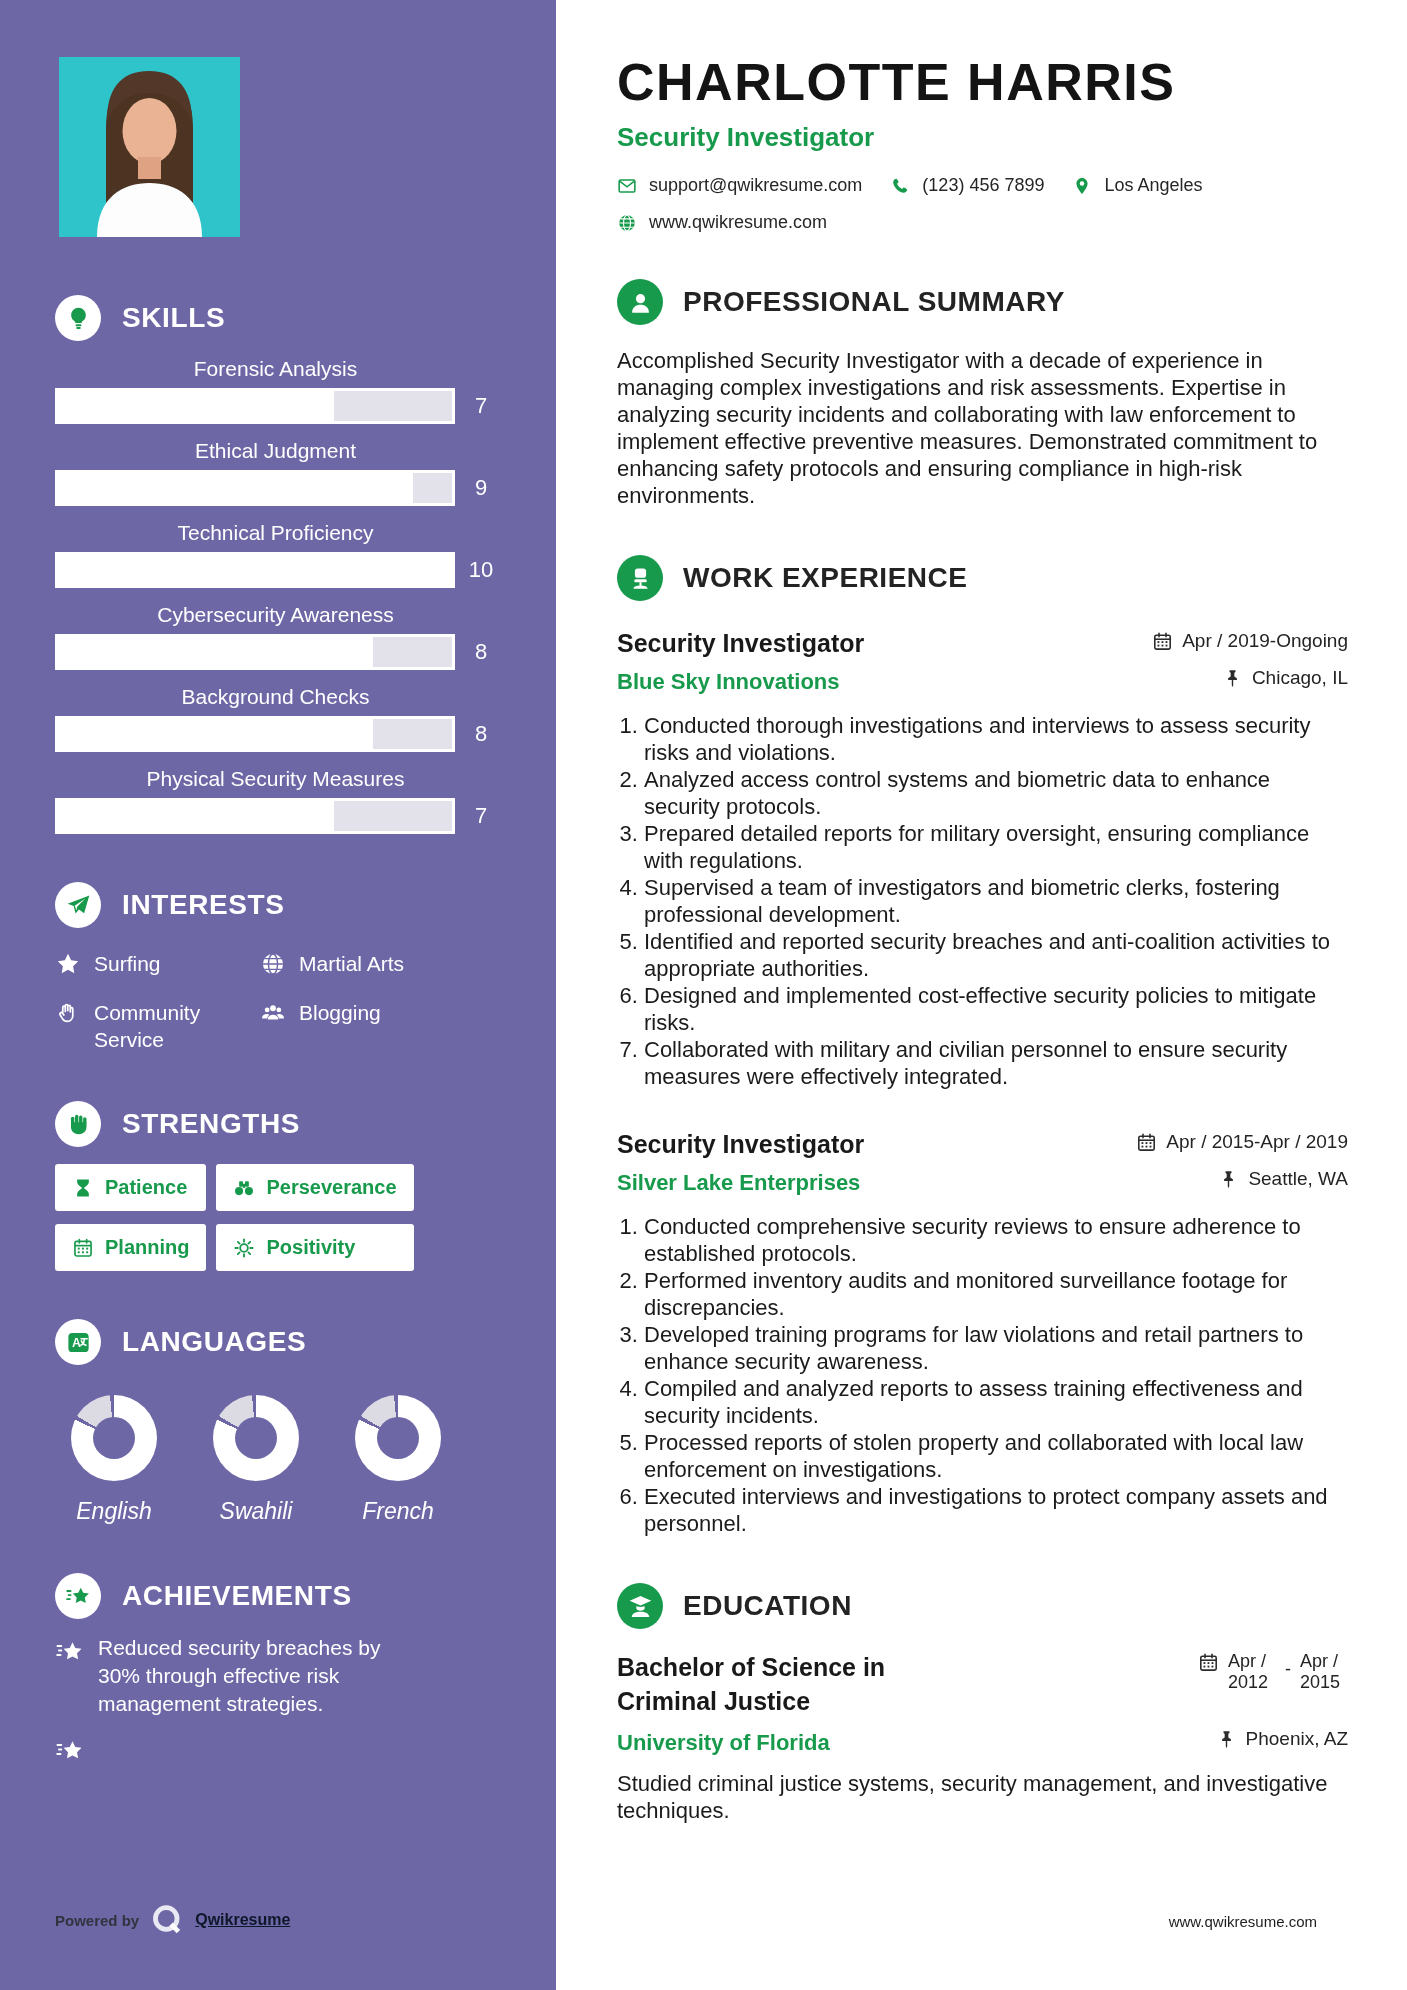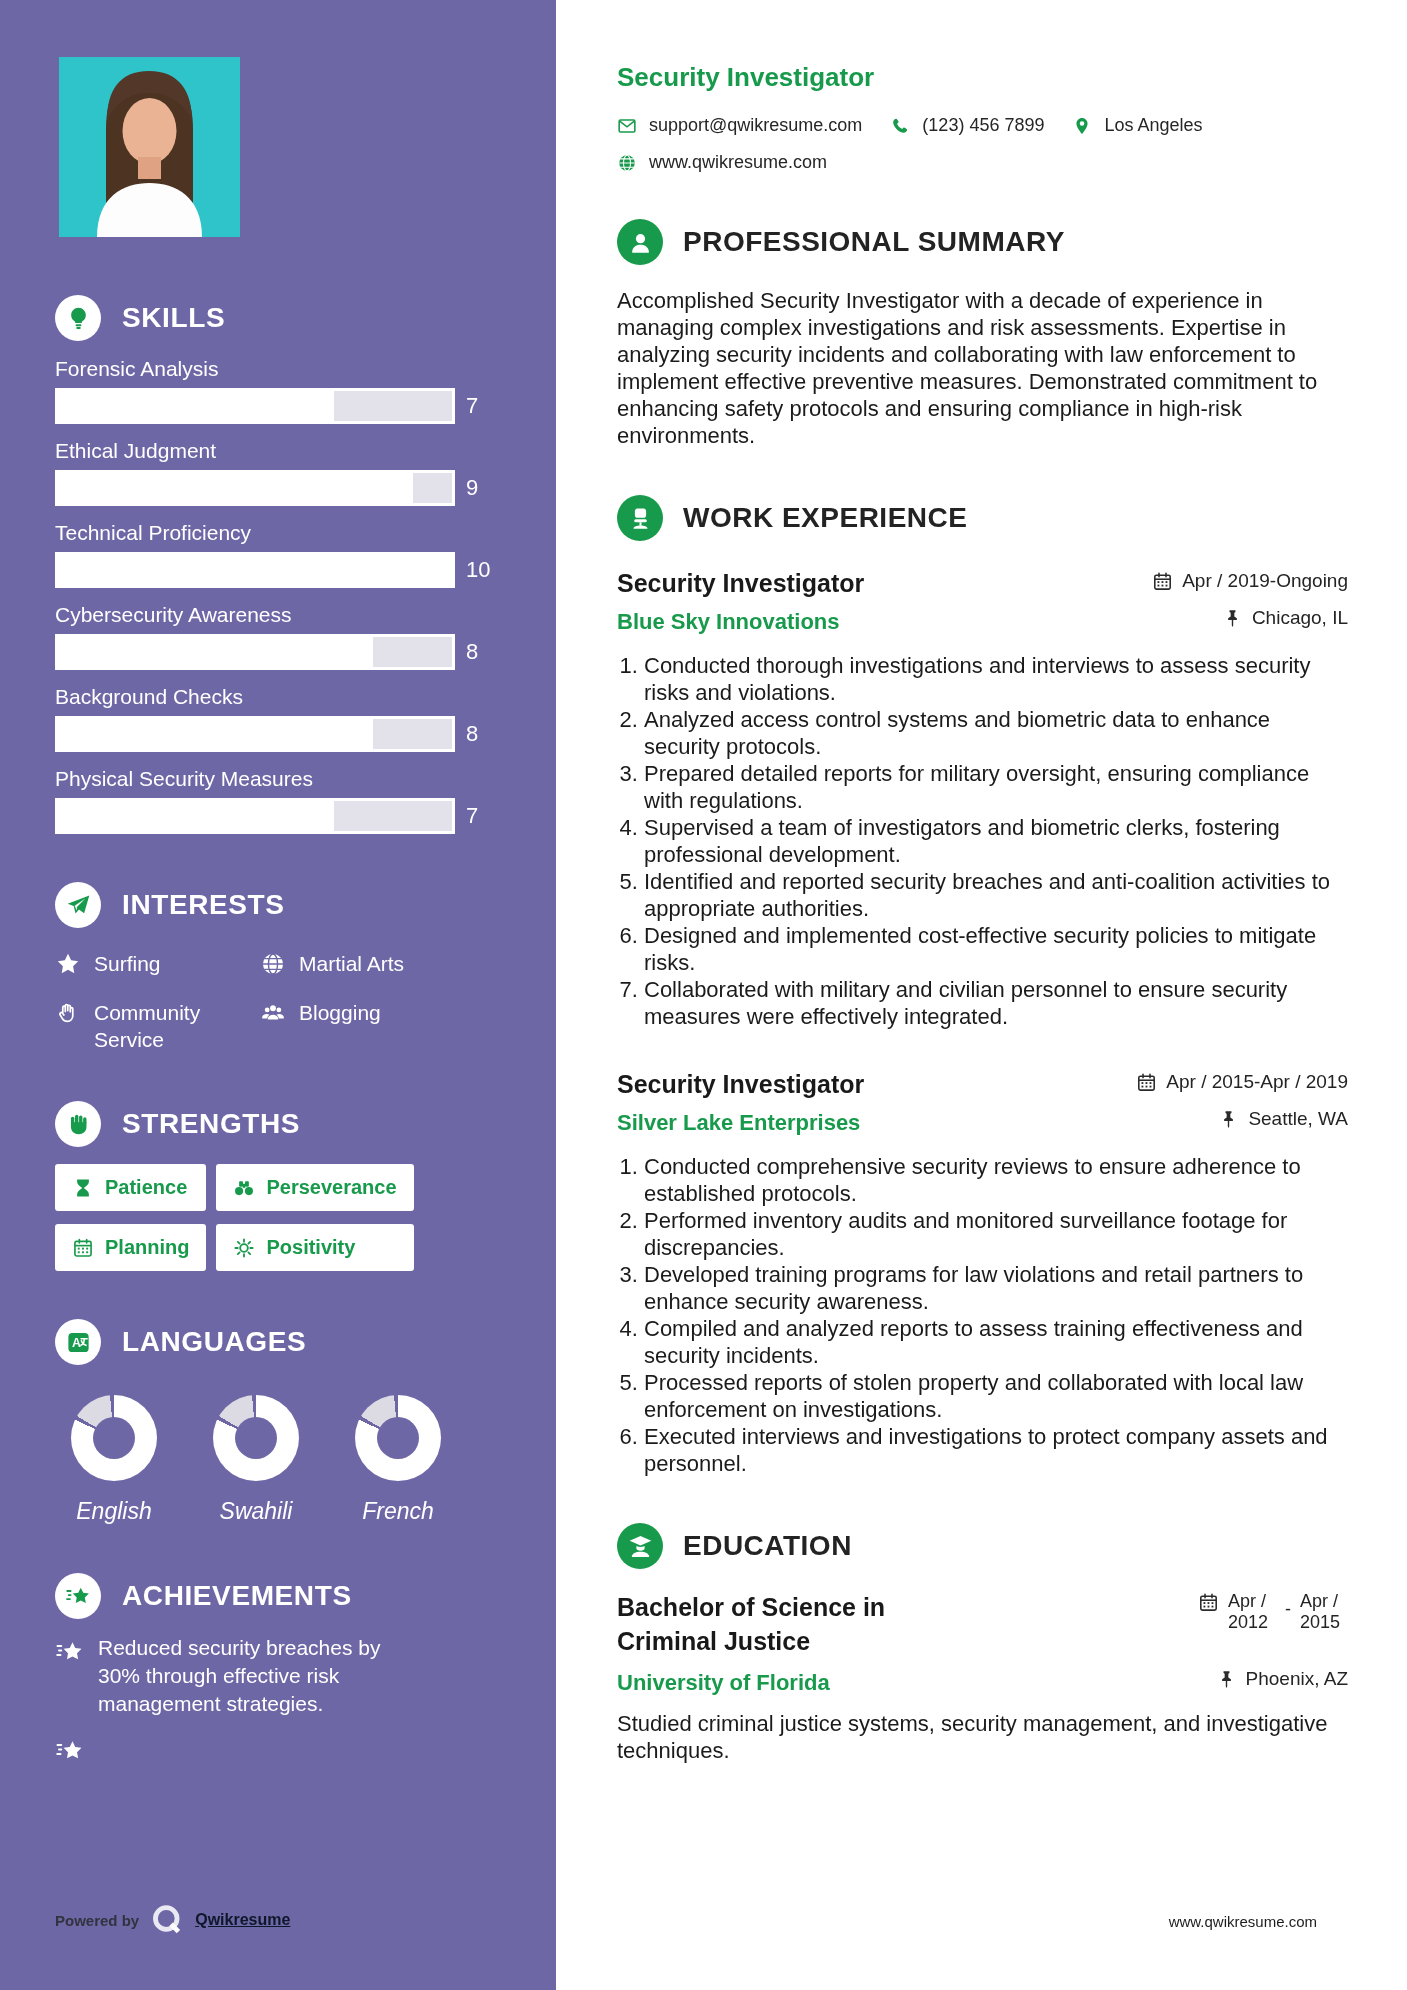--- a/index.html
+++ b/index.html
@@ -19,21 +19,21 @@
     width:556px;flex:none;background:var(--purple);color:#fff;
     padding:57px 60px 0 55px;position:relative;
   }
   .photo{width:181px;height:180px;margin:0 0 58px 4px;overflow:hidden;}
   .photo svg{display:block;width:100%;height:100%;}
   .side-head{display:flex;align-items:center;gap:21px;}
   .circ{width:46px;height:46px;border-radius:50%;flex:none;display:flex;align-items:center;justify-content:center;}
   .side-head .circ{background:#fff;color:var(--green);}
   .circ svg{width:27px;height:27px;}
   .side-head h2{margin:0;font-size:28px;font-weight:700;letter-spacing:.6px;}
-  .skills-list{margin-top:16px;}
+  .skills-list{margin-top:16px;text-align:center;}
   .skill{margin-top:15px;}
   .skill-label{font-size:21px;margin-bottom:7px;}
   .skill-row{display:flex;align-items:center;gap:11px;}
   .skill-track{flex:1;height:36px;background:var(--track);border:3px solid #fff;}
   .skill-fill{height:100%;background:#fff;}
   .skill-value{width:30px;font-size:22px;}
   .sec{margin-top:48px;}
   .interests-grid{margin-top:22px;display:grid;grid-template-columns:205px auto;gap:22px 0;}
   .interest{display:flex;gap:13px;font-size:21px;line-height:27px;align-items:flex-start;}
   .interest .icon{width:26px;height:26px;flex:none;color:#fff;--globe-lines:var(--purple);margin-top:1px;}
@@ -377,20 +377,21 @@
             <circle cx="11.5" cy="11" r="7.2" fill="none" stroke="#e9e9f3" stroke-width="3.2"></circle>
             <path d="M14.8 14.8L19.6 19.8" stroke="#fdfdfd" stroke-width="3.2"></path>
           </svg>
       </span>
       <span class="brand-link">Qwikresume</span>
     </div>
   </aside>
 
   <main class="main">
 
+    <h1 class="name">CHARLOTTE HARRIS</h1>
     <div class="role">Security Investigator</div>
 
     <div class="contact-row">
       <div class="cgroup">
         <span class="icon">
             <svg viewBox="0 0 24 24">
               <rect x="2.6" y="4.8" width="18.8" height="14.4" rx="1.6" fill="none" stroke="currentColor" stroke-width="1.9"></rect>
               <path d="M3.6 6.4L12 13l8.4-6.6" fill="none" stroke="currentColor" stroke-width="1.9"></path>
             </svg>
           </span>

